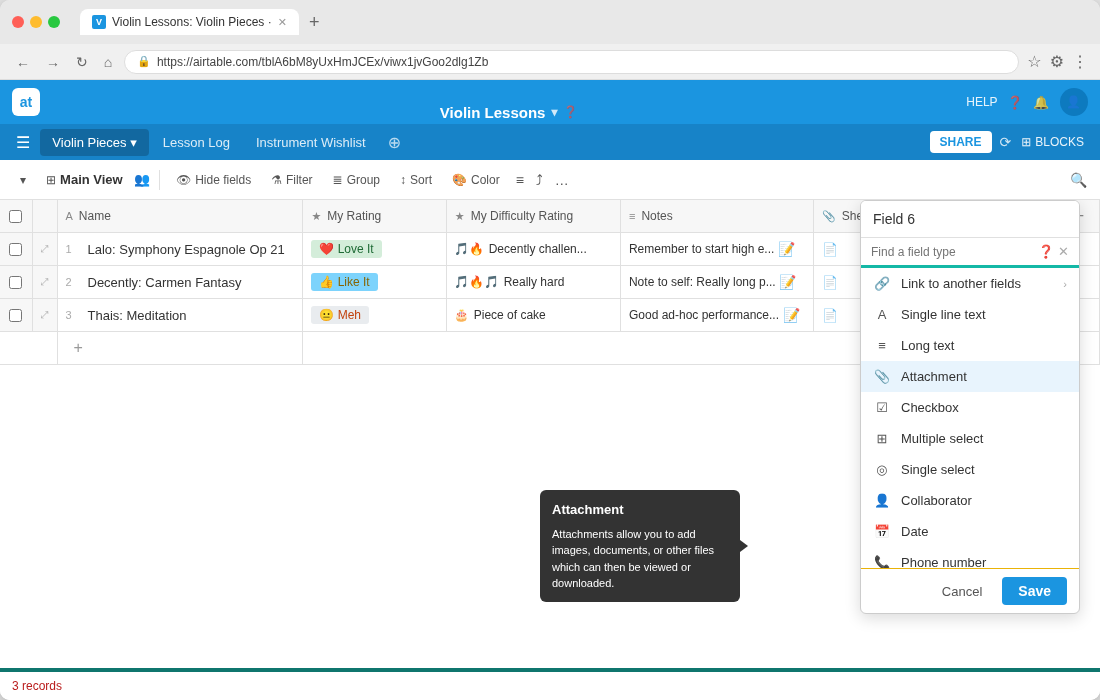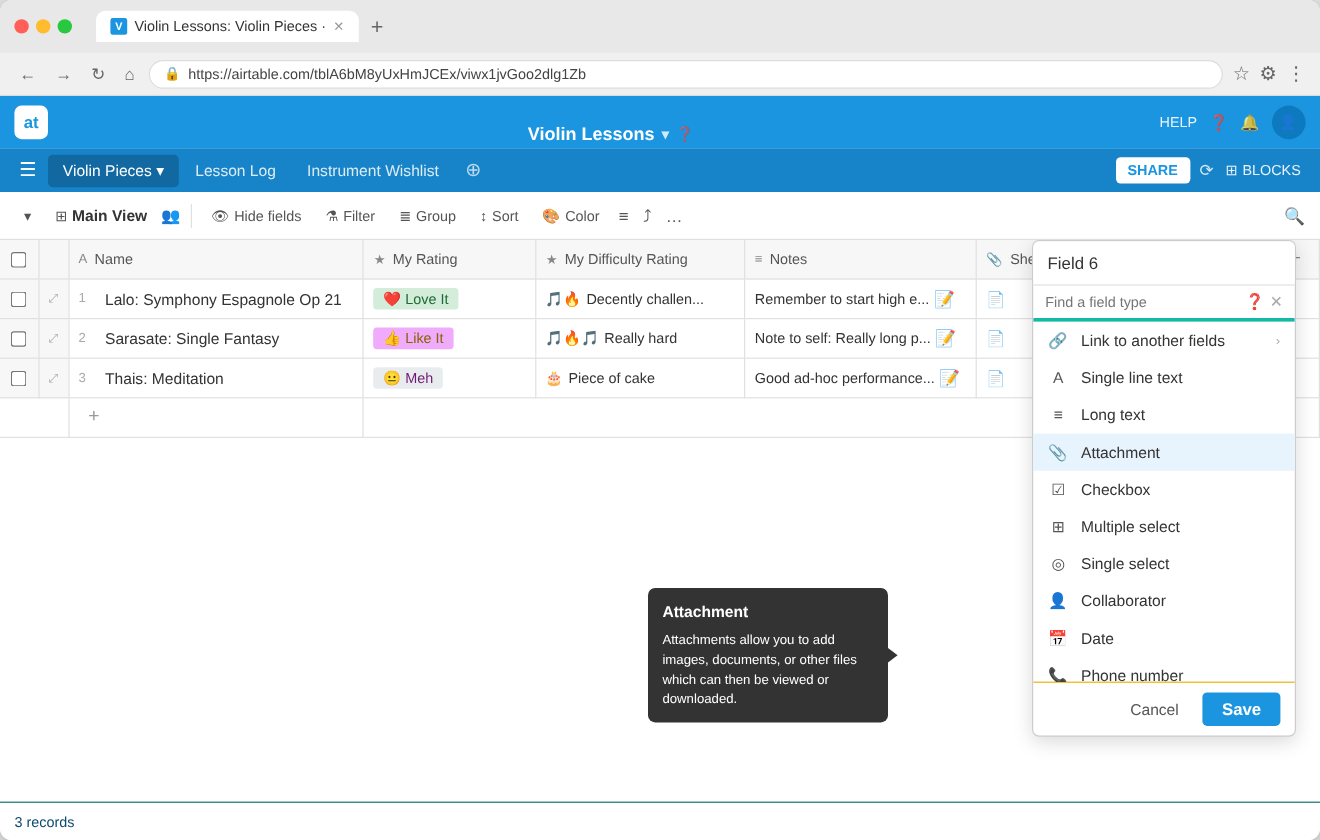--- a/index.html
+++ b/index.html
@@ -328,22 +328,22 @@
       gap: 4px;
     }
 
     .badge {
       padding: 2px 8px;
       border-radius: 3px;
       font-size: 12px;
       font-weight: 500;
     }
     .badge-green { background: #d4edda; color: #1e6a35; }
-    .badge-yellow { background: #f0abfc; color: #856404; }
-    .badge-gray { background: #e9ecef; color: #701a75; }
+    .badge-yellow { background: #7dd3fc; color: #856404; }
+    .badge-gray { background: #e9ecef; color: #c2410c; }
 
     .cell-text {
       font-size: 12px;
       color: #333;
       white-space: nowrap;
       overflow: hidden;
       text-overflow: ellipsis;
     }
     .notes-icon { color: #aaa; font-size: 14px; }
 
@@ -358,26 +358,26 @@
       cursor: pointer;
     }
 
     .record-count {
       position: absolute;
       bottom: 0;
       left: 0;
       right: 0;
       height: 32px;
       background: white;
-      border-top: 1px solid #0f766e;
+      border-top: 4px solid #0f766e;
       display: flex;
       align-items: center;
       padding: 0 12px;
       font-size: 12px;
-      color: #0c4a6e;
+      color: #b91c1c;
     }
 
     
     .field-panel {
       width: 220px;
       background: white;
       border: 1px solid #ccc;
       border-radius: 6px;
       box-shadow: 0 4px 16px rgba(0,0,0,0.15);
       position: absolute;
@@ -704,21 +704,21 @@
                 <div class="td-inner" style="justify-content:center">
                   <input type="checkbox" style="margin: 0px;">
                 </div>
               </td>
               <td class="lock-col">
                 <div class="td-inner" style="justify-content:center;color:#aaa;font-size:10px">⤢</div>
               </td>
               <td>
                 <div class="td-inner">
                   <span style="color:#aaa;font-size:11px;margin-right:6px;min-width:12px">2</span>
-                  <span>Sarasate: Single Fantasy</span>
+                  <span>Decently: Carmen Fantasy</span>
                 </div>
               </td>
               <td>
                 <div class="td-inner">
                   <span class="badge badge-yellow">
                     <span>👍 </span><span>Like It</span>
                   </span>
                 </div>
               </td>
               <td>

